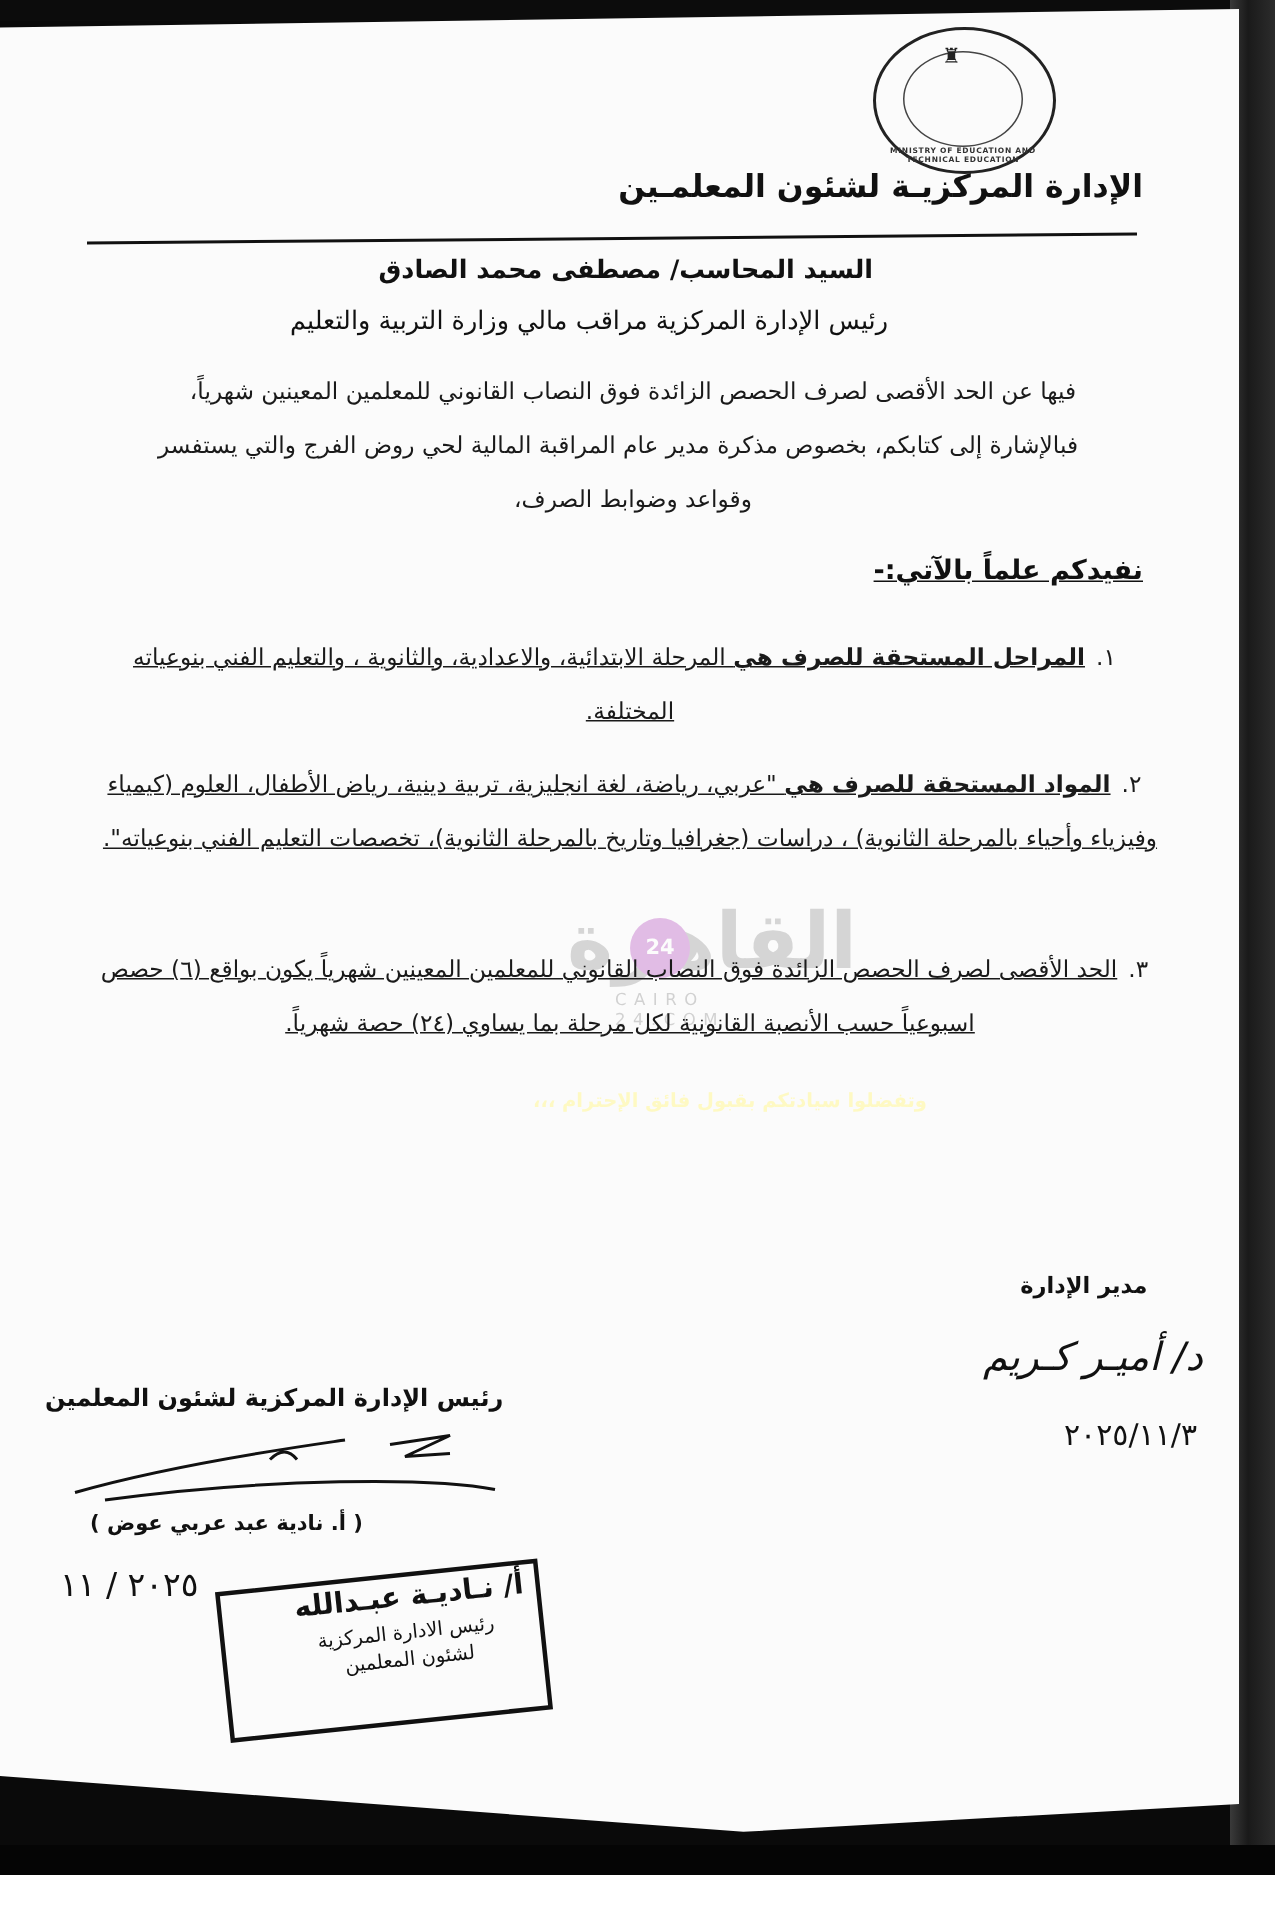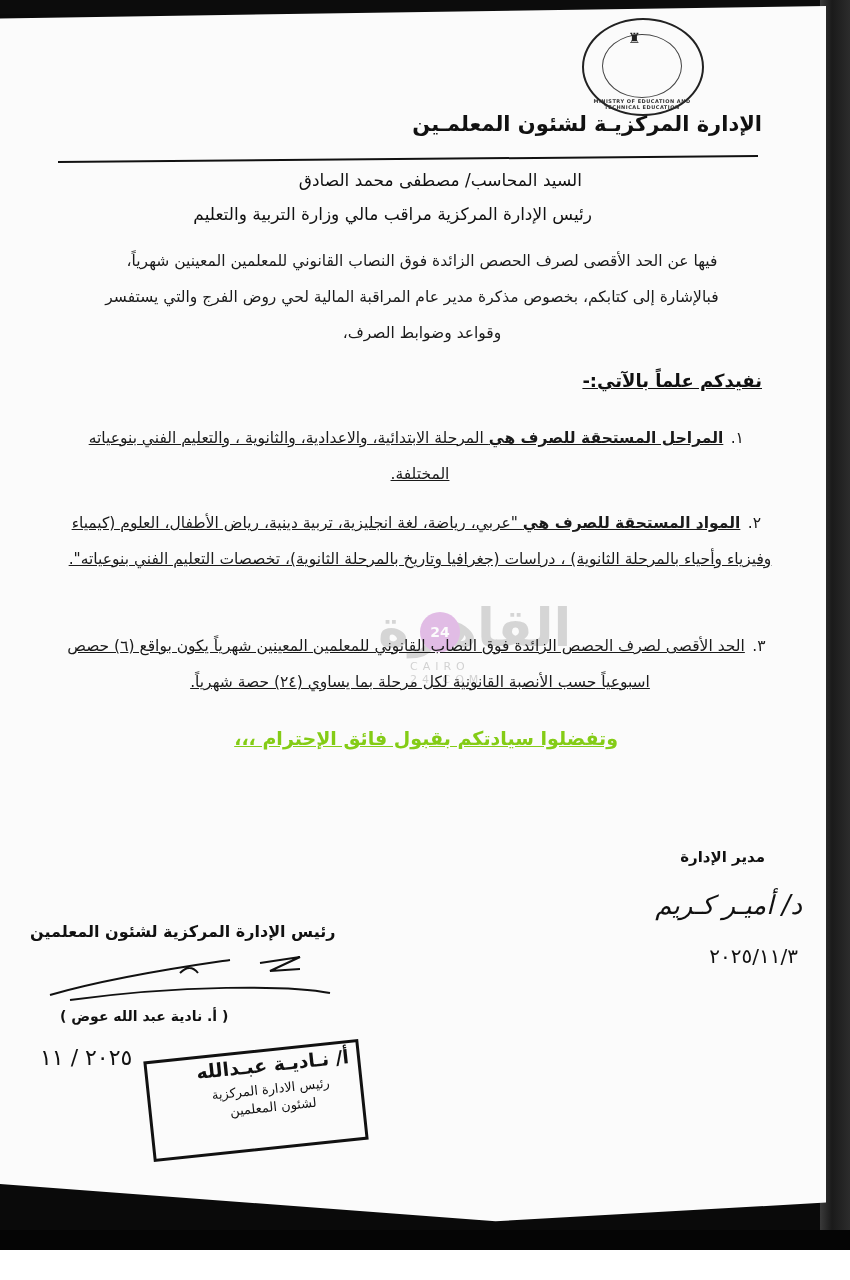--- a/index.html
+++ b/index.html
@@ -46,35 +46,35 @@
   }
 
   .header-title {
     right:88px; top:112px; font-size:21px; font-weight:bold; color:#111;
     font-family:"DejaVu Sans", sans-serif;
   }
   .header-rule {
     position:absolute; left:58px; top:158px; width:700px; height:2px; background:#111;
     transform:rotate(-0.5deg);
   }
-  .addressee1 { right:268px; top:170px; font-size:17px; font-weight:normal; color:#111; }
+  .addressee1 { right:268px; top:170px; font-size:17px; font-weight:bold; color:#111; }
   .addressee2 { right:258px; top:204px; font-size:17px; font-weight:normal; color:#111; }
 
   .para { right:68px; width:720px; font-size:15.5px; color:#1a1a1a; line-height:36px; }
   .p1 { top:243px; }
   .notify { right:88px; top:370px; font-size:18px; font-weight:bold; color:#111; text-decoration:underline; }
 
   .item { right:70px; width:720px; font-size:15.5px; color:#1a1a1a; line-height:36px;text-decoration:underline; }
   .item .num { display:inline-block; width:28px; }
   .item b { font-weight:bold; }
   .i1 { top:420px; }
   .i2 { top:505px; }
   .i3 { top:628px; }
 
-  .closing { right:232px; top:727px; font-size:19px; font-weight:bold; color:#84cc16;text-decoration:underline; }
+  .closing { right:232px; top:727px; font-size:13px; font-weight:bold; color:#fef9c3; }
 
   .mgr-title { right:85px; top:848px; font-size:15px; font-weight:bold; color:#111; }
   .mgr-sig { right:48px; top:890px; font-size:26px; color:#111; font-style:italic; }
   .mgr-date { right:52px; top:944px; font-size:20px; color:#111; }
 
   .head-title { left:30px; top:922px; font-size:16px; font-weight:bold; color:#111; }
   .head-sig {
     position:absolute; left:30px; top:955px; width:310px; height:50px;
   }
   .head-name { left:60px; top:1008px; font-size:14px; font-weight:bold; color:#111; }
@@ -150,20 +150,20 @@
 <div class="abs rtl closing">وتفضلوا سيادتكم بقبول فائق الإحترام ،،،</div>
 
 <div class="abs rtl mgr-title">مدير الإدارة</div>
 <div class="abs rtl mgr-sig">د/ أميـر كـريم</div>
 <div class="abs rtl mgr-date">٢٠٢٥/١١/٣</div>
 
 <div class="abs rtl head-title">رئيس الإدارة المركزية لشئون المعلمين</div>
 <svg class="head-sig" viewBox="0 0 310 50">
   <path d="M20 40 C 90 20, 180 8, 200 5 M 40 45 C 150 30, 260 30, 300 38 M 150 18 q 10 -10 18 0 M 230 8 l 40 -6 l -30 14 l 30 -2" stroke="#111" stroke-width="2" fill="none"></path>
 </svg>
-<div class="abs rtl head-name">( أ. نادية عبد الله عوض )</div>
+<div class="abs rtl head-name">( أ. نادية عبد عربي عوض )</div>
 <div class="abs head-date">٢٠٢٥ / ١١</div>
 
 <div class="stamp rtl">
   <div class="stamp-line1">أ/ نـاديـة عبـدالله</div>
   <div class="stamp-line2">رئيس الادارة المركزية</div>
   <div class="stamp-line3">لشئون المعلمين</div>
 </div>
 
 </body></html>

